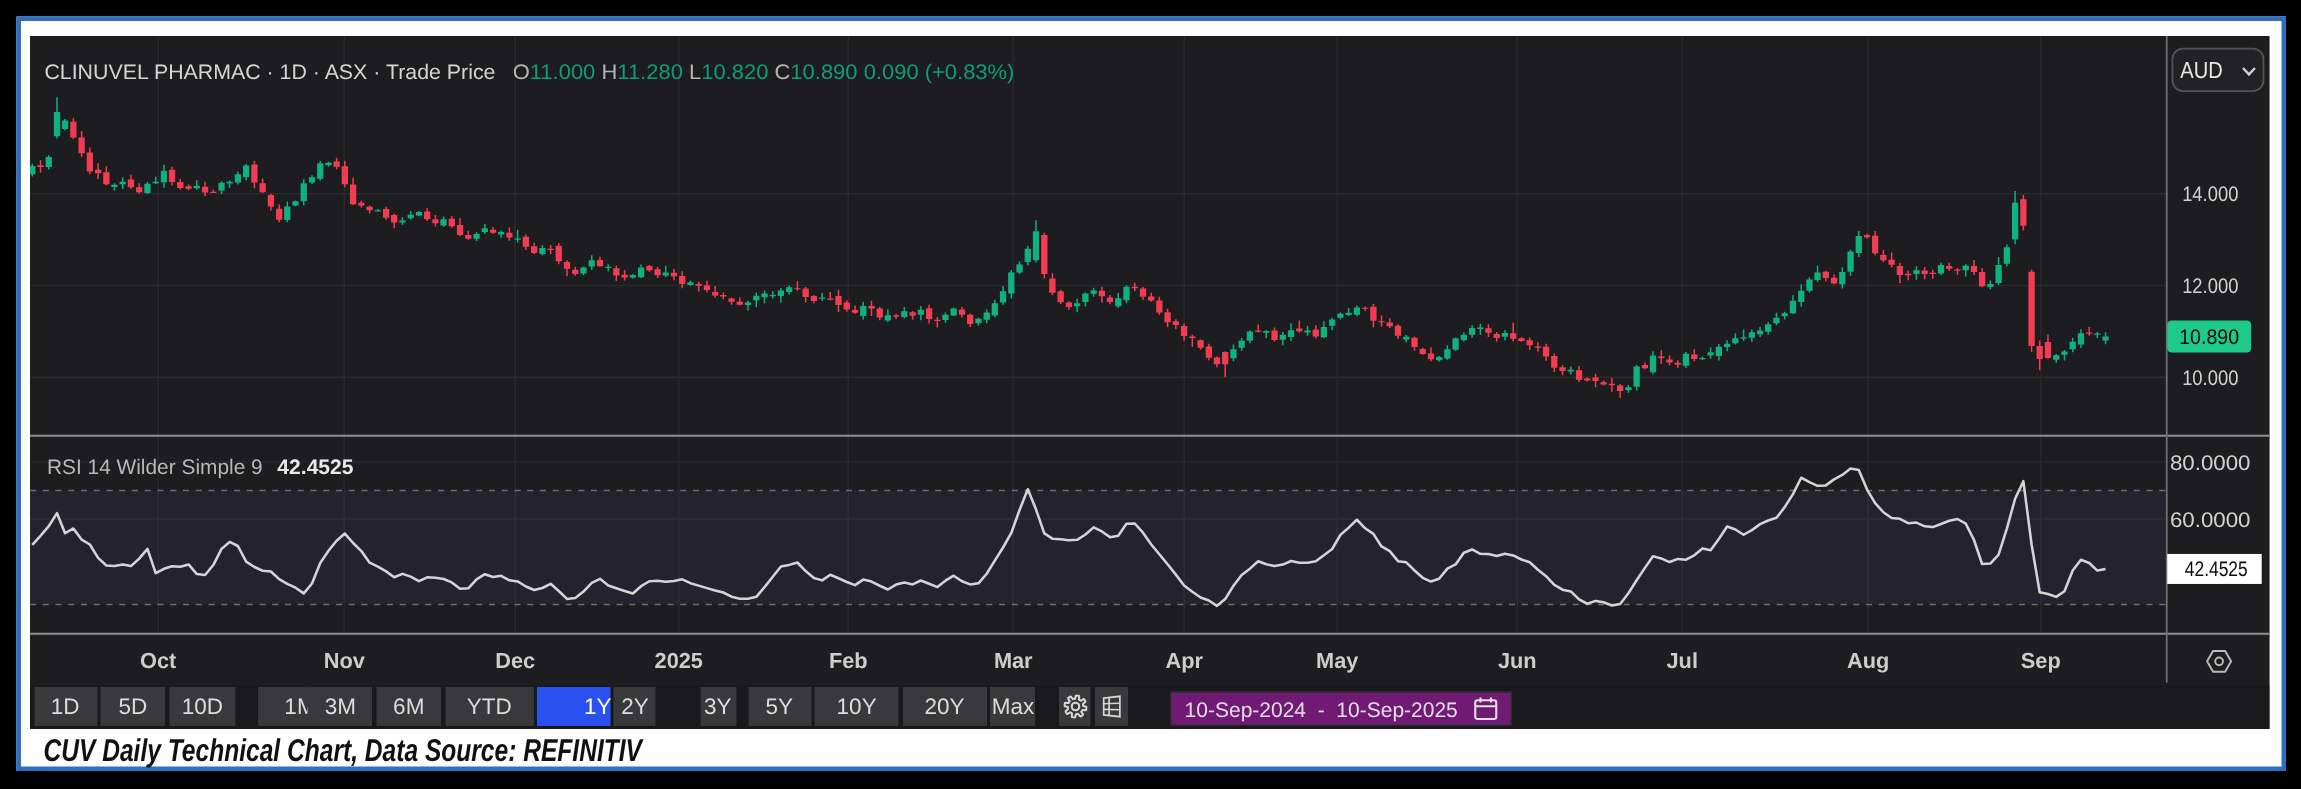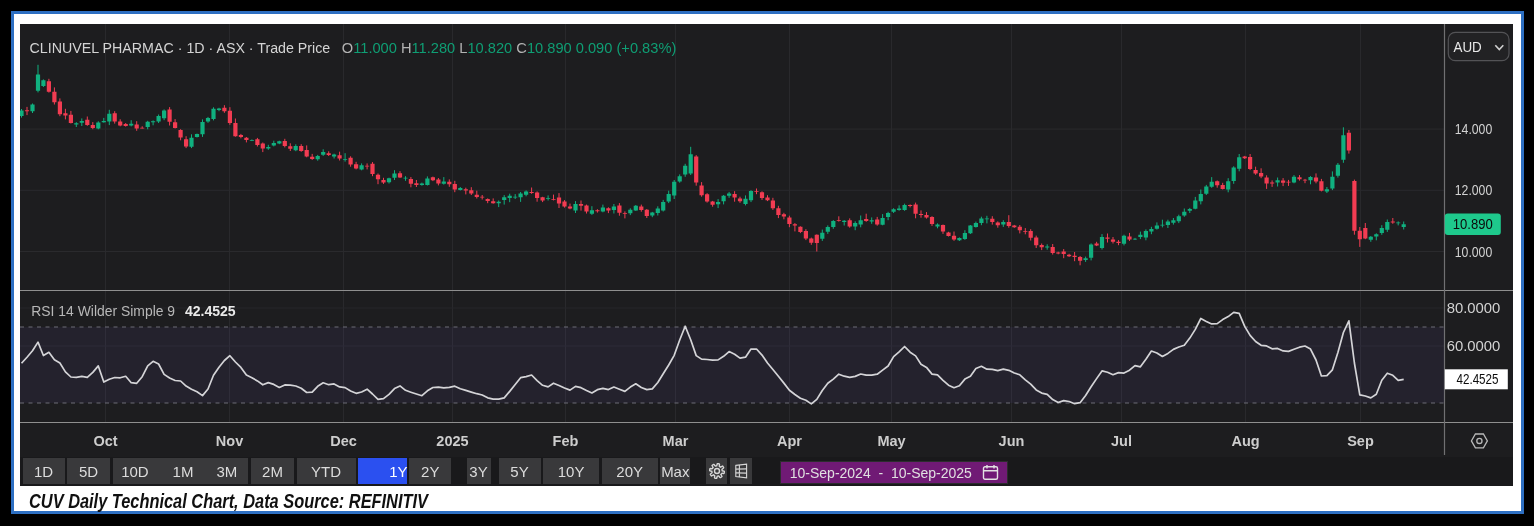--- a/index.html
+++ b/index.html
@@ -63,26 +63,26 @@
 <polygon points="1467.4,416.9 1463.4,423.8 1455.4,423.8 1451.4,416.9 1455.4,410.0 1463.4,410.0" fill="none" stroke="#b9b9b9" stroke-width="1.3"></polygon>
 <circle cx="1459.4" cy="416.9" r="2.6" fill="none" stroke="#b9b9b9" stroke-width="1.3"></circle>
 <rect x="1428.3" y="8.4" width="60.7" height="28.3" rx="7" fill="#222224" stroke="#535356" stroke-width="1.2"></rect>
 <text x="1433.5" y="27.8" font-size="15.5" fill="#e8e8e8" textLength="28.3" lengthAdjust="spacingAndGlyphs" font-family="Liberation Sans, sans-serif">AUD</text>
 <path d="M1475.3 21.3l4 4.3 4-4.3" stroke="#cfcfcf" stroke-width="1.6" fill="none"></path>
 </svg>
     <div class="toolbar">
         <div class="btn" style="left:3px;width:42px">1D</div>
         <div class="btn" style="left:47.6px;width:43px">5D</div>
         <div class="btn" style="left:93.2px;width:44.5px">10D</div>
-        <div class="btn" style="left:135px;width:57px">1M</div>
+        <div class="btn" style="left:152px;width:57px">1M</div>
         <div class="btn" style="left:185.9px;width:43px">3M</div>
-        <div class="btn" style="left:231.5px;width:43px">2M</div>
+        <div class="btn" style="left:231.5px;width:43px">6M</div>
         <div class="btn" style="left:277.1px;width:59px">YTD</div>
         <div class="btn sel" style="left:338.7px;width:48.5px">1Y</div>
-        <div class="btn" style="left:389.8px;width:42px">2Y</div>
+        <div class="btn" style="left:389.8px;width:28px">2Y</div>
         <div class="btn" style="left:447px;width:24px">3Y</div>
         <div class="btn" style="left:479px;width:42px">5Y</div>
         <div class="btn" style="left:523.6px;width:56px">10Y</div>
         <div class="btn" style="left:582.2px;width:56px">20Y</div>
         <div class="btn" style="left:640.8px;width:30px">Max</div>
         <div class="btn icon" style="left:686.9px;width:21px">
           <svg width="16" height="16" viewBox="0 0 16 16">
             <polygon points="14.30,8.00 15.44,8.39 15.41,8.78 15.36,9.17 15.29,9.55 15.20,9.93 15.09,10.30 14.46,10.48 13.19,10.31 12.59,10.34 12.46,10.57 12.32,10.80 12.17,11.03 12.00,11.24 11.83,11.45 12.45,12.45 12.99,13.54 12.69,13.79 12.38,14.03 12.06,14.25 11.73,14.45 11.38,14.64 10.82,14.32 10.03,13.30 9.59,12.90 9.33,12.97 9.07,13.04 8.81,13.09 8.54,13.12 8.27,13.14 8.00,14.30 7.61,15.44 7.22,15.41 6.83,15.36 6.45,15.29 6.07,15.20 5.70,15.09 5.52,14.46 5.69,13.19 5.66,12.59 5.43,12.46 5.20,12.32 4.97,12.17 4.76,12.00 4.55,11.83 3.55,12.45 2.46,12.99 2.21,12.69 1.97,12.38 1.75,12.06 1.55,11.72 1.36,11.38 1.68,10.82 2.70,10.03 3.10,9.59 3.03,9.33 2.96,9.07 2.91,8.81 2.88,8.54 2.86,8.27 1.70,8.00 0.56,7.61 0.59,7.22 0.64,6.83 0.71,6.45 0.80,6.07 0.91,5.70 1.54,5.52 2.81,5.69 3.41,5.66 3.54,5.42 3.68,5.20 3.83,4.97 4.00,4.76 4.17,4.55 3.55,3.55 3.01,2.46 3.31,2.21 3.62,1.97 3.94,1.75 4.27,1.55 4.62,1.36 5.18,1.68 5.97,2.70 6.41,3.10 6.67,3.03 6.93,2.96 7.19,2.91 7.46,2.88 7.73,2.86 8.00,1.70 8.39,0.56 8.78,0.59 9.17,0.64 9.55,0.71 9.93,0.80 10.30,0.91 10.48,1.54 10.31,2.81 10.34,3.41 10.58,3.54 10.80,3.68 11.03,3.83 11.24,4.00 11.45,4.17 12.45,3.55 13.54,3.01 13.79,3.31 14.03,3.62 14.25,3.94 14.45,4.27 14.64,4.62 14.32,5.18 13.30,5.97 12.90,6.41 12.97,6.67 13.04,6.93 13.09,7.19 13.12,7.46 13.14,7.73" fill="none" stroke="#d6d6d6" stroke-width="1.4" stroke-linejoin="round"></polygon>
             <circle cx="8" cy="8" r="2.5" fill="none" stroke="#d6d6d6" stroke-width="1.4"></circle>
           </svg>

